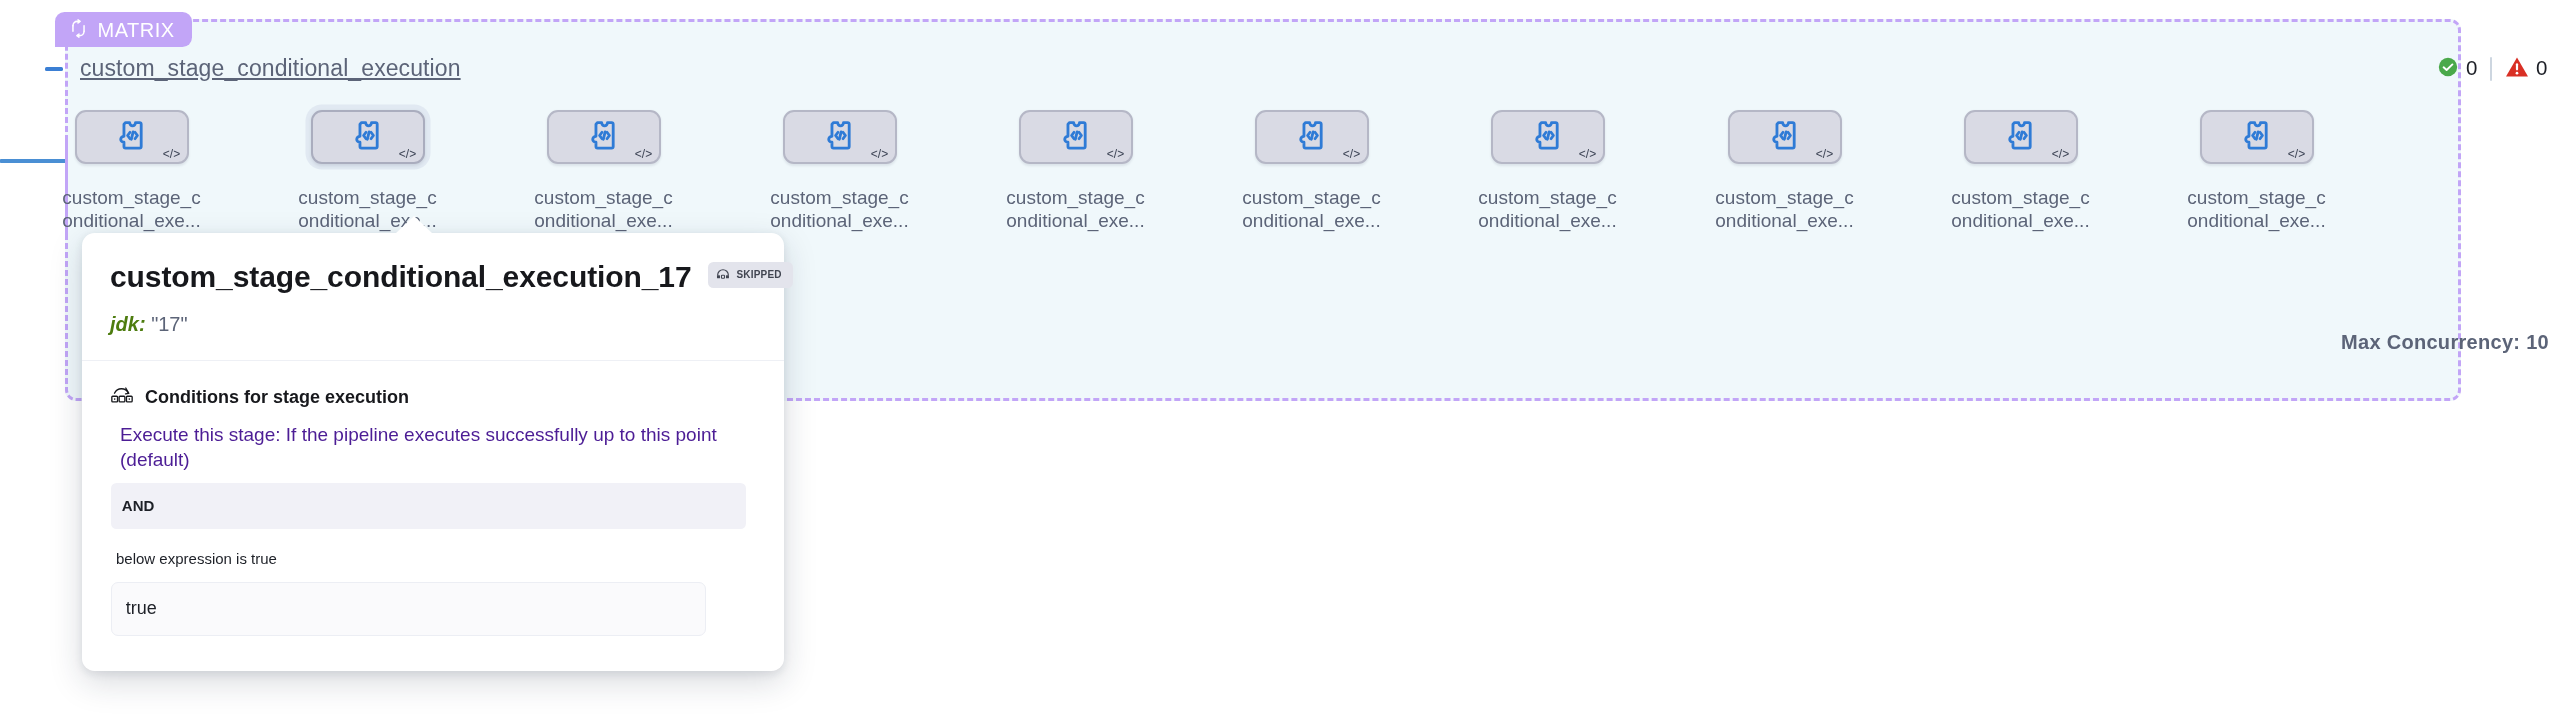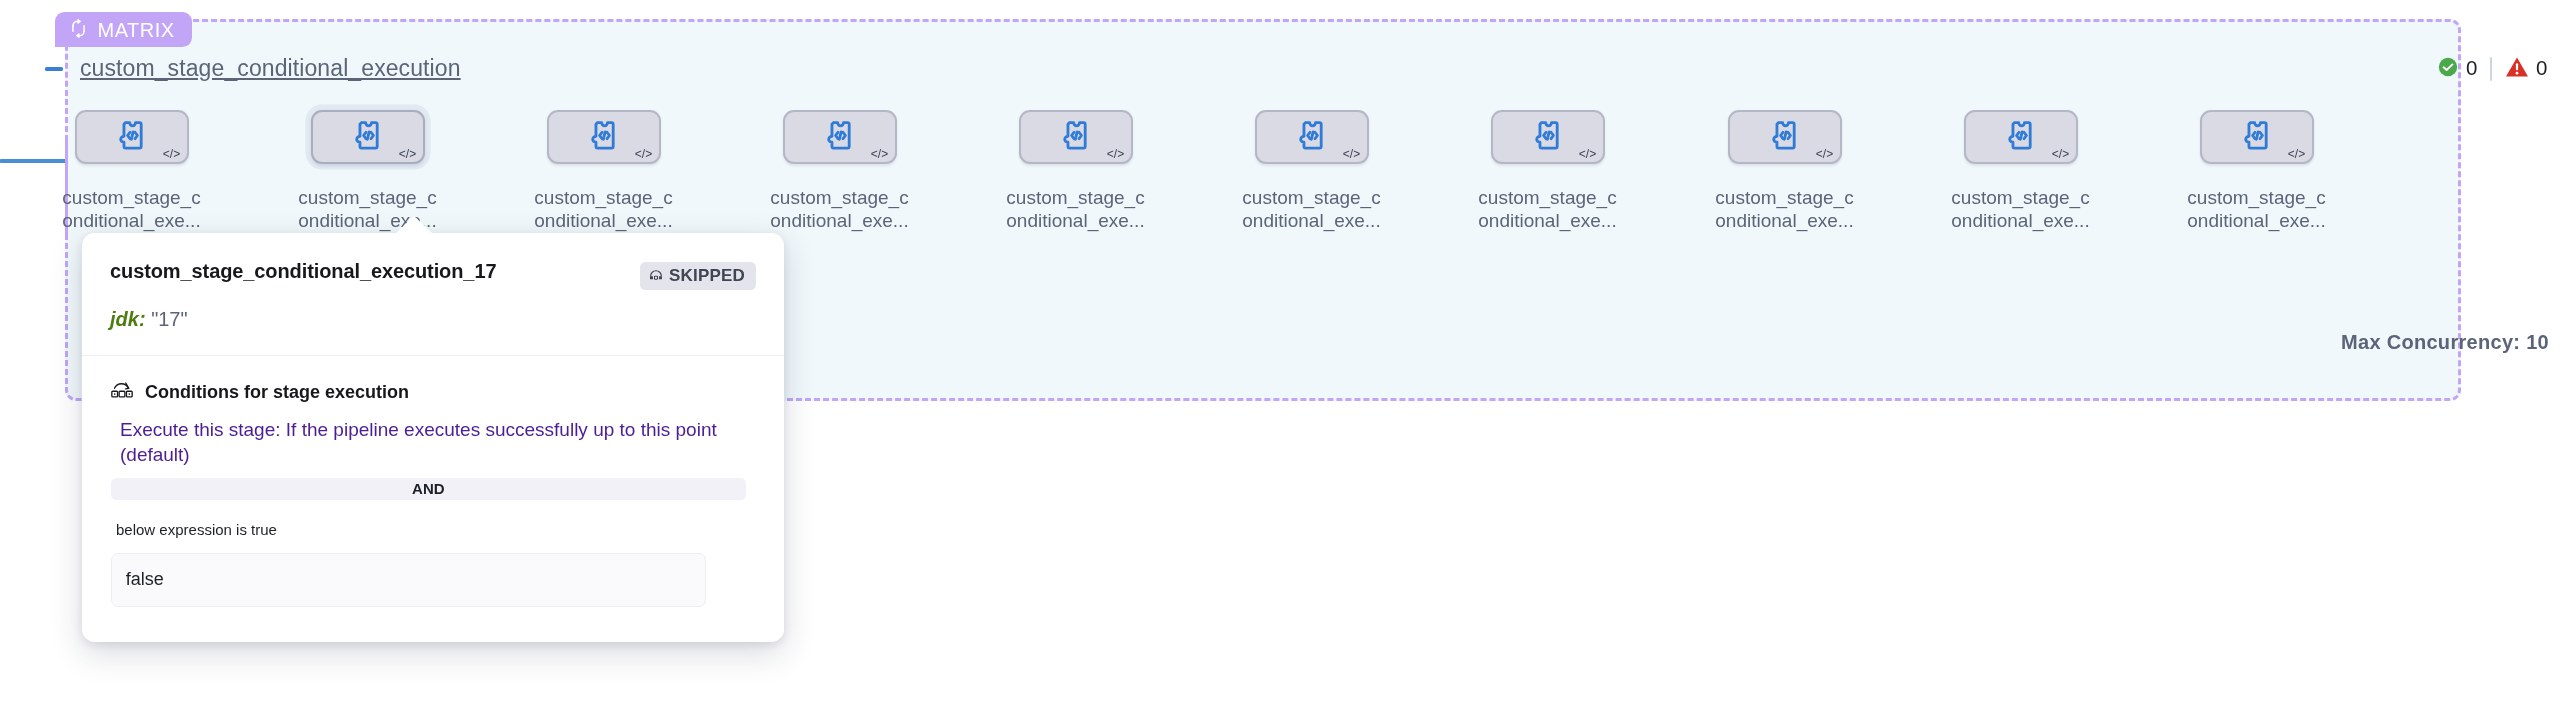--- a/index.html
+++ b/index.html
@@ -227,38 +227,38 @@
     padding: 27px 28px 24px 28px;
     position: relative;
   }
   .popover-title-row {
     display: flex;
     align-items: flex-start;
     justify-content: space-between;
     gap: 16px;
   }
   .popover-title {
-    font-size: 20px;
+    font-size: 30px;
     font-weight: bold;
     color: #17181c;
     line-height: 1.15;
     letter-spacing: -0.1px;
   }
   .status-badge {
     flex: none;
     display: flex;
     align-items: center;
     gap: 6.3px;
     background: #e3e4ec;
     border-radius: 5.5px;
     padding: 5.5px 11px 5.5px 8.7px;
     margin-top: 1.6px;
   }
   .status-badge-text {
-    font-size: 17px;
+    font-size: 10px;
     font-weight: bold;
     color: #414551;
     letter-spacing: 0.2px;
     line-height: 1;
   }
   .popover-subtitle {
     margin-top: 17.3px;
     font-size: 20px;
     color: #5c6478;
     line-height: 1.2;
@@ -295,23 +295,22 @@
     font-size: 19px;
     color: #4c1d95;
     line-height: 1.3;
   }
   .operator-bar {
     margin-top: 11px;
     margin-left: 0.8px;
     width: 635px;
     background: #f1f1f7;
     border-radius: 5.5px;
-    padding: 2px 11px;
+    padding: 14px 11px;
     box-sizing: border-box;
-    text-align: center;
   }
   .operator-text {
     font-size: 15px;
     font-weight: bold;
     color: #1d2027;
     line-height: 1.2;
   }
   .expr-label {
     margin-top: 20.5px;
     margin-left: 6px;
@@ -593,19 +592,19 @@
 
       <div class="conditions-desc">Execute this stage: If the pipeline executes successfully up to this point (default)</div>
 
       <div class="operator-bar">
         <span class="operator-text">AND</span>
       </div>
 
       <div class="expr-label">below expression is true</div>
 
       <div class="expr-box">
-        <span class="expr-value">false</span>
+        <span class="expr-value">true</span>
       </div>
     </div>
   </div>
 
 </div>
 
 
 </body></html>

